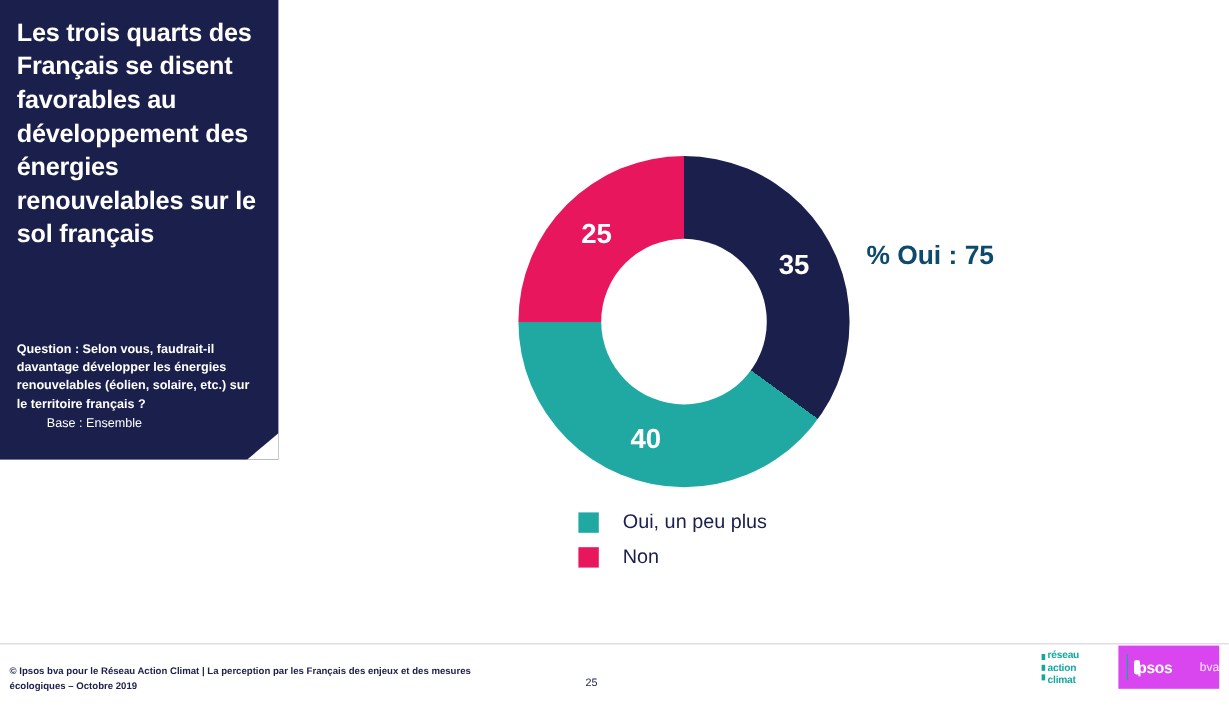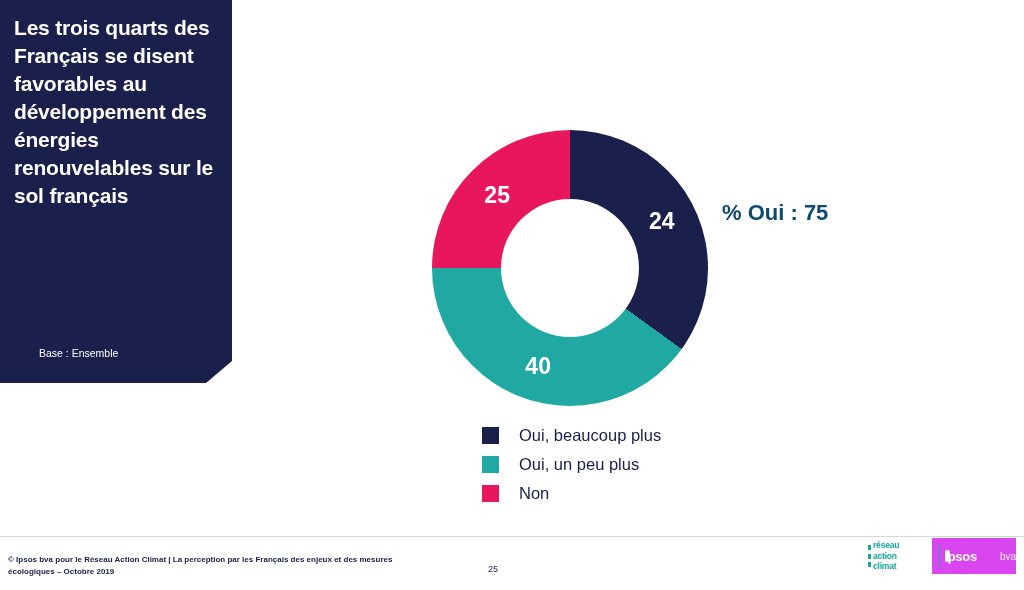--- a/index.html
+++ b/index.html
@@ -233,40 +233,37 @@
     margin-left: 23px;
     opacity: 0.9;
   }
 </style>
 </head>
 <body>
 
 <div class="side-panel">
   <h1 class="panel-title">Les trois quarts des Français se disent favorables au développement des énergies renouvelables sur le sol français</h1>
   <div class="panel-footnote">
+    <p class="panel-question">Question : Selon vous, faudrait-il davantage développer les énergies renouvelables (éolien, solaire, etc.) sur le territoire français ?</p>
     <p class="panel-base">Base : Ensemble</p>
   </div>
 </div>
 
 <div class="chart-wrap">
   <div class="donut" id="donut-ring" style="background: conic-gradient(rgb(27, 31, 75) 0deg, rgb(27, 31, 75) 126deg, rgb(32, 169, 163) 126deg, rgb(32, 169, 163) 270deg, rgb(232, 23, 93) 270deg, rgb(232, 23, 93) 360deg);"></div>
   <div class="donut-hole"></div>
 
-  <div class="slice-label" id="slice-label-0" style="left: 229.774px; top: 91.239px;">24</div>
+  <div class="slice-label" id="slice-label-0" style="left: 229.774px; top: 91.239px;">35</div>
   <div class="slice-label" id="slice-label-1" style="left: 106.171px; top: 235.959px;">40</div>
   <div class="slice-label" id="slice-label-2" style="left: 65.168px; top: 65.168px;">25</div>
 </div>
 
 <div class="kpi">% Oui : 75</div>
 
 <div class="legend">
-  <div class="legend-item">
-    <span class="legend-swatch" id="swatch-0" style="background: rgb(27, 31, 75);"></span>
-    <span class="legend-label">Oui, beaucoup plus</span>
-  </div>
   <div class="legend-item">
     <span class="legend-swatch" id="swatch-1" style="background: rgb(32, 169, 163);"></span>
     <span class="legend-label">Oui, un peu plus</span>
   </div>
   <div class="legend-item">
     <span class="legend-swatch" id="swatch-2" style="background: rgb(232, 23, 93);"></span>
     <span class="legend-label">Non</span>
   </div>
 </div>
 

